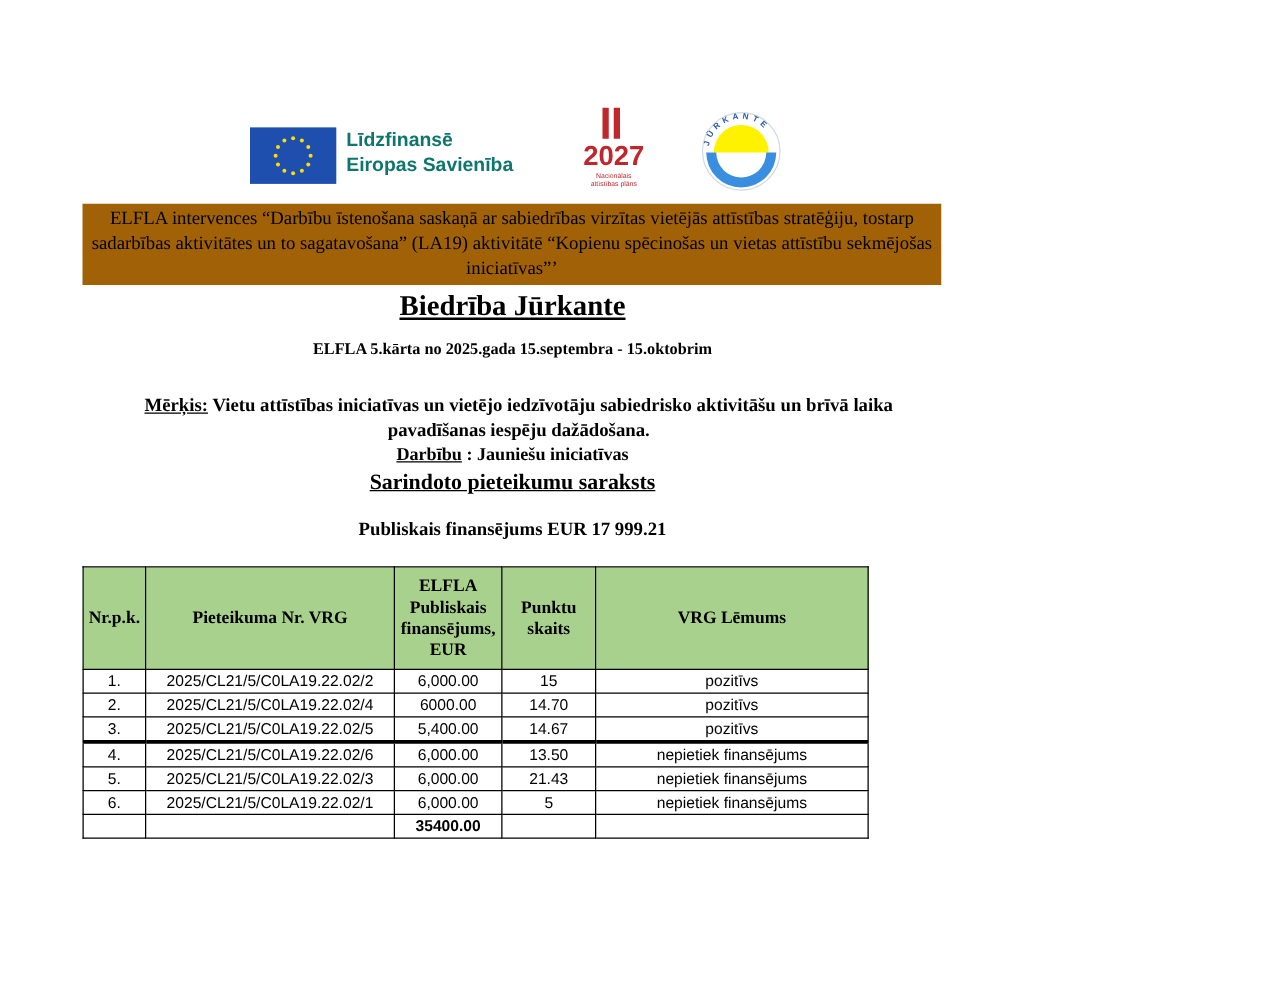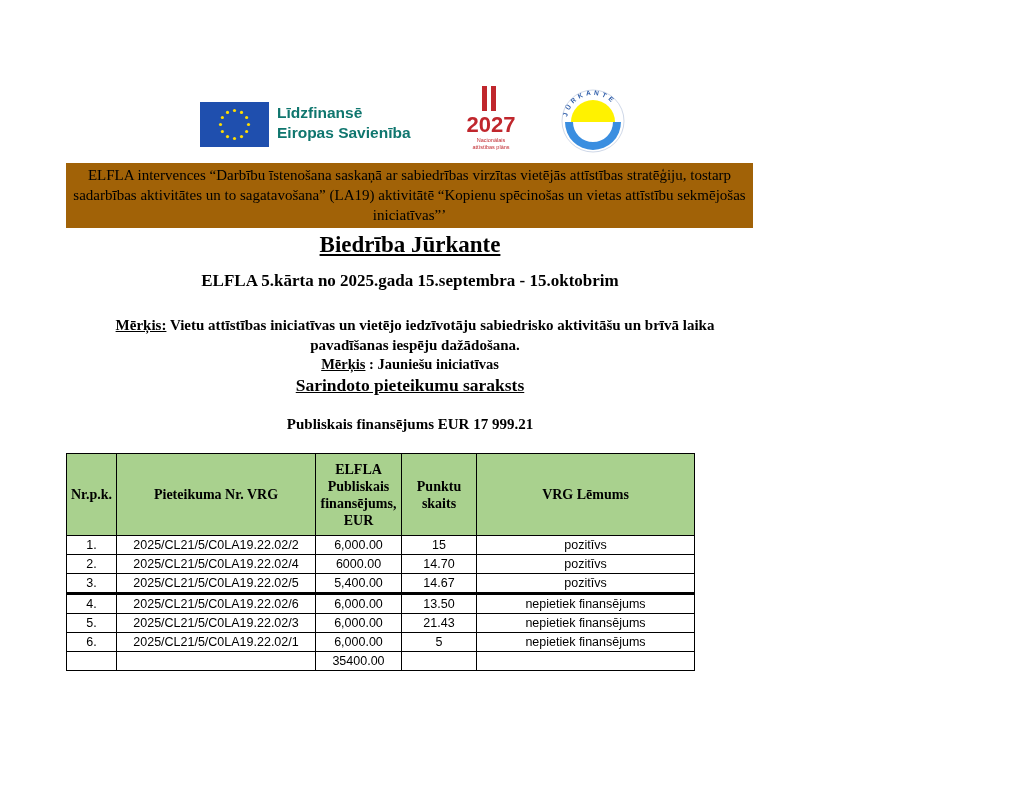--- a/index.html
+++ b/index.html
@@ -10,35 +10,35 @@
   .eu-flag { left: 200px; top: 102px; width: 69px; height: 45px; background: #1f4fae; }
   .eu-flag svg { display: block; }
   .eu-text { left: 277px; top: 103px; font-family: "Liberation Sans", sans-serif; font-weight: bold; color: #0f766e; font-size: 15.5px; line-height: 20px; }
   .nap { left: 460px; top: 86px; width: 62px; height: 66px; }
   .jurk { left: 557px; top: 88px; width: 72px; height: 66px; }
 
   
   .banner { left: 66px; top: 163px; width: 687px; height: 65px; background: #a16207; font-size: 15px; line-height: 20px; text-align: center; padding-top: 2px; box-sizing: border-box; }
 
   .title { left: 0; width: 820px; top: 232px; text-align: center; font-weight: bold; font-size: 23px; text-decoration: underline; }
-  .subtitle { left: 0; width: 820px; top: 271px; text-align: center; font-weight: bold; font-size: 17px; }
+  .subtitle { left: 0; width: 820px; top: 271px; text-align: center; font-weight: bold; font-size: 13px; }
   .goal { left: 90px; width: 650px; top: 315px; text-align: center; font-weight: bold; font-size: 15px; line-height: 20px; }
   .goal .u { text-decoration: underline; }
   .action { left: 0; width: 820px; top: 356px; text-align: center; font-weight: bold; font-size: 14.5px; }
   .action .u { text-decoration: underline; }
   .list-title { left: 0; width: 820px; top: 375px; text-align: center; font-weight: bold; font-size: 17.5px; text-decoration: underline; }
   .funding { left: 0; width: 820px; top: 416px; text-align: center; font-weight: bold; font-size: 15px; }
 
   
   table.apps { position: absolute; left: 66px; top: 453px; border-collapse: collapse; }
   table.apps td, table.apps th { border: 1px solid #000; padding: 0; text-align: center; vertical-align: middle; }
   table.apps th { background: #a9d18e; font-family: "Liberation Serif", serif; font-weight: bold; font-size: 14px; line-height: 17px; height: 81px; }
   table.apps td { font-family: "Liberation Sans", sans-serif; font-size: 12.5px; height: 18px; line-height: 18px; }
   table.apps tr.thick-top td { border-top: 3px solid #000; }
-  table.apps td.total { font-weight: normal; margin-top: 16px; }
+  table.apps td.total { font-weight: bold; margin-top: 16px; }
   .c1 { width: 49px; } .c2 { width: 198px; } .c3 { width: 85px; margin-left: 24px; } .c4 { width: 74px; } .c5 { width: 217px; }
 </style>
 </head>
 <body>
 
 <div class="abs eu-flag">
   <svg width="69" height="45" viewBox="0 0 69 45">
     <rect width="69" height="45" fill="#1f4fae"></rect>
     <g fill="#ffdd00" id="stars">
         <circle cx="34.50" cy="8.50" r="1.6"></circle>
@@ -88,21 +88,21 @@
 <div class="abs banner">ELFLA  intervences “Darbību īstenošana  saskaņā ar sabiedrības virzītas vietējās attīstības stratēģiju, tostarp sadarbības aktivitātes un to sagatavošana” (LA19) aktivitātē “Kopienu spēcinošas un vietas attīstību sekmējošas iniciatīvas”’</div>
 
 <div class="abs title">Biedrība Jūrkante </div>
 <div class="abs subtitle">ELFLA 5.kārta no 2025.gada 15.septembra - 15.oktobrim</div>
 
 <div class="abs goal">
   <span class="u">Mērķis:</span><span> Vietu attīstības iniciatīvas un vietējo iedzīvotāju sabiedrisko aktivitāšu un brīvā laika pavadīšanas iespēju dažādošana.</span>
 </div>
 
 <div class="abs action">
-  <span class="u">Mērķis</span><span> : Jauniešu iniciatīvas</span>
+  <span class="u">Darbību</span><span> : Jauniešu iniciatīvas</span>
 </div>
 
 <div class="abs list-title">Sarindoto pieteikumu saraksts</div>
 <div class="abs funding">Publiskais finansējums EUR 17 999.21</div>
 
 <table class="apps">
   <thead>
     <tr>
       <th class="c1">Nr.p.k.</th>
       <th class="c2">Pieteikuma Nr. VRG</th>

